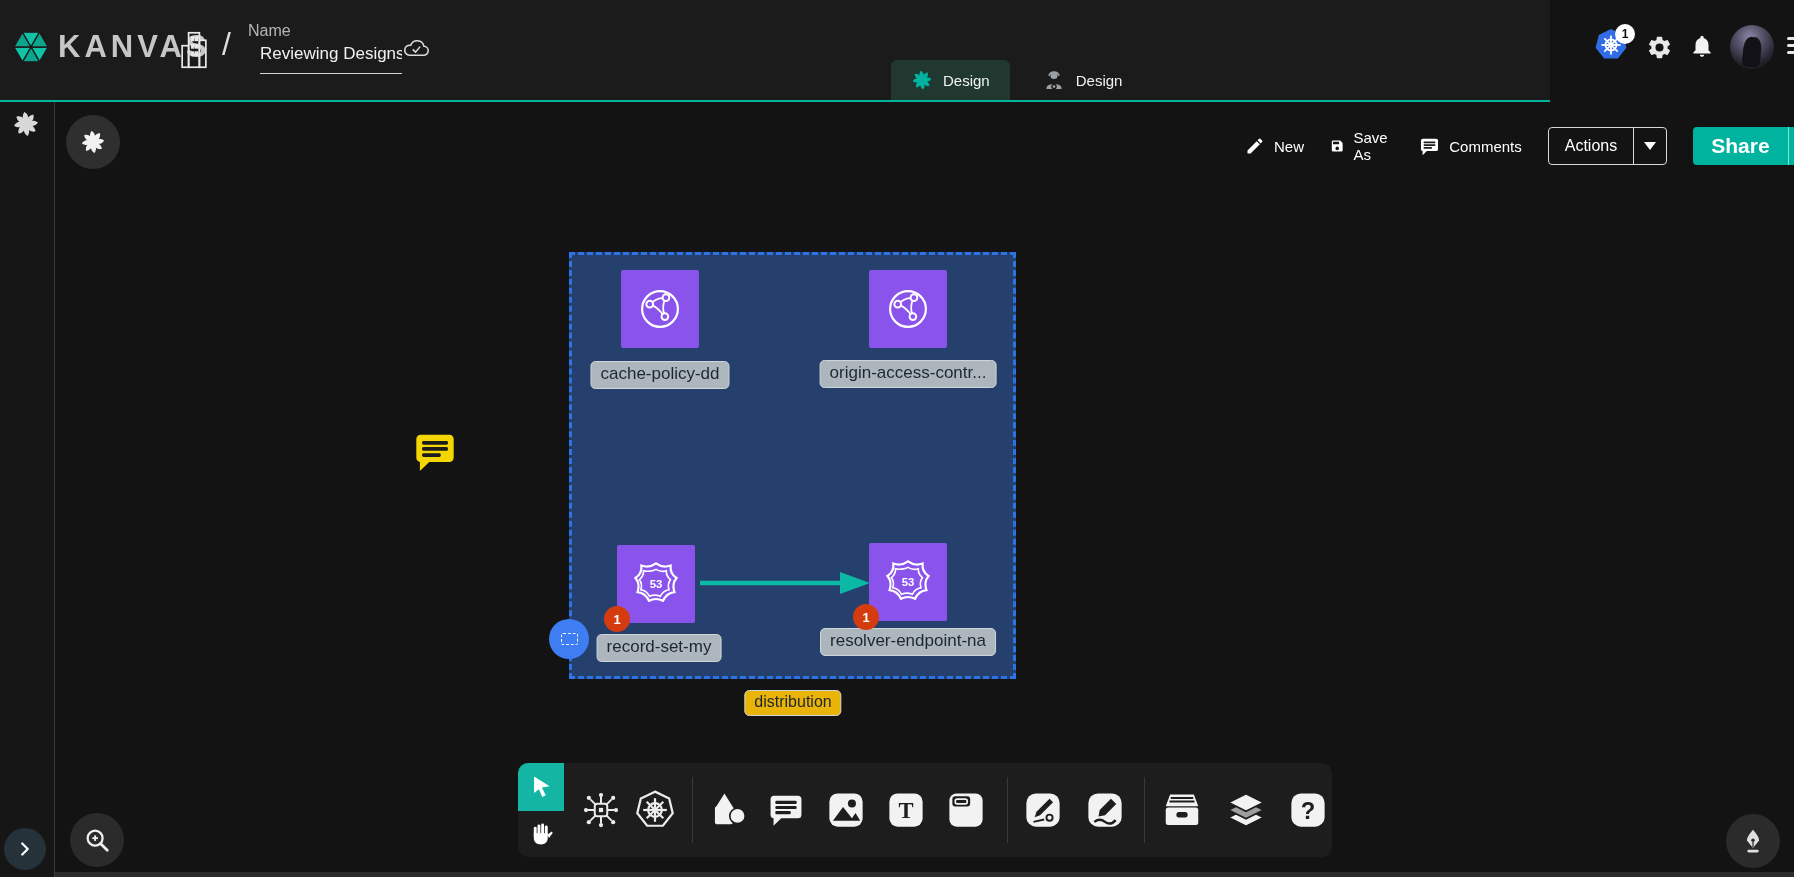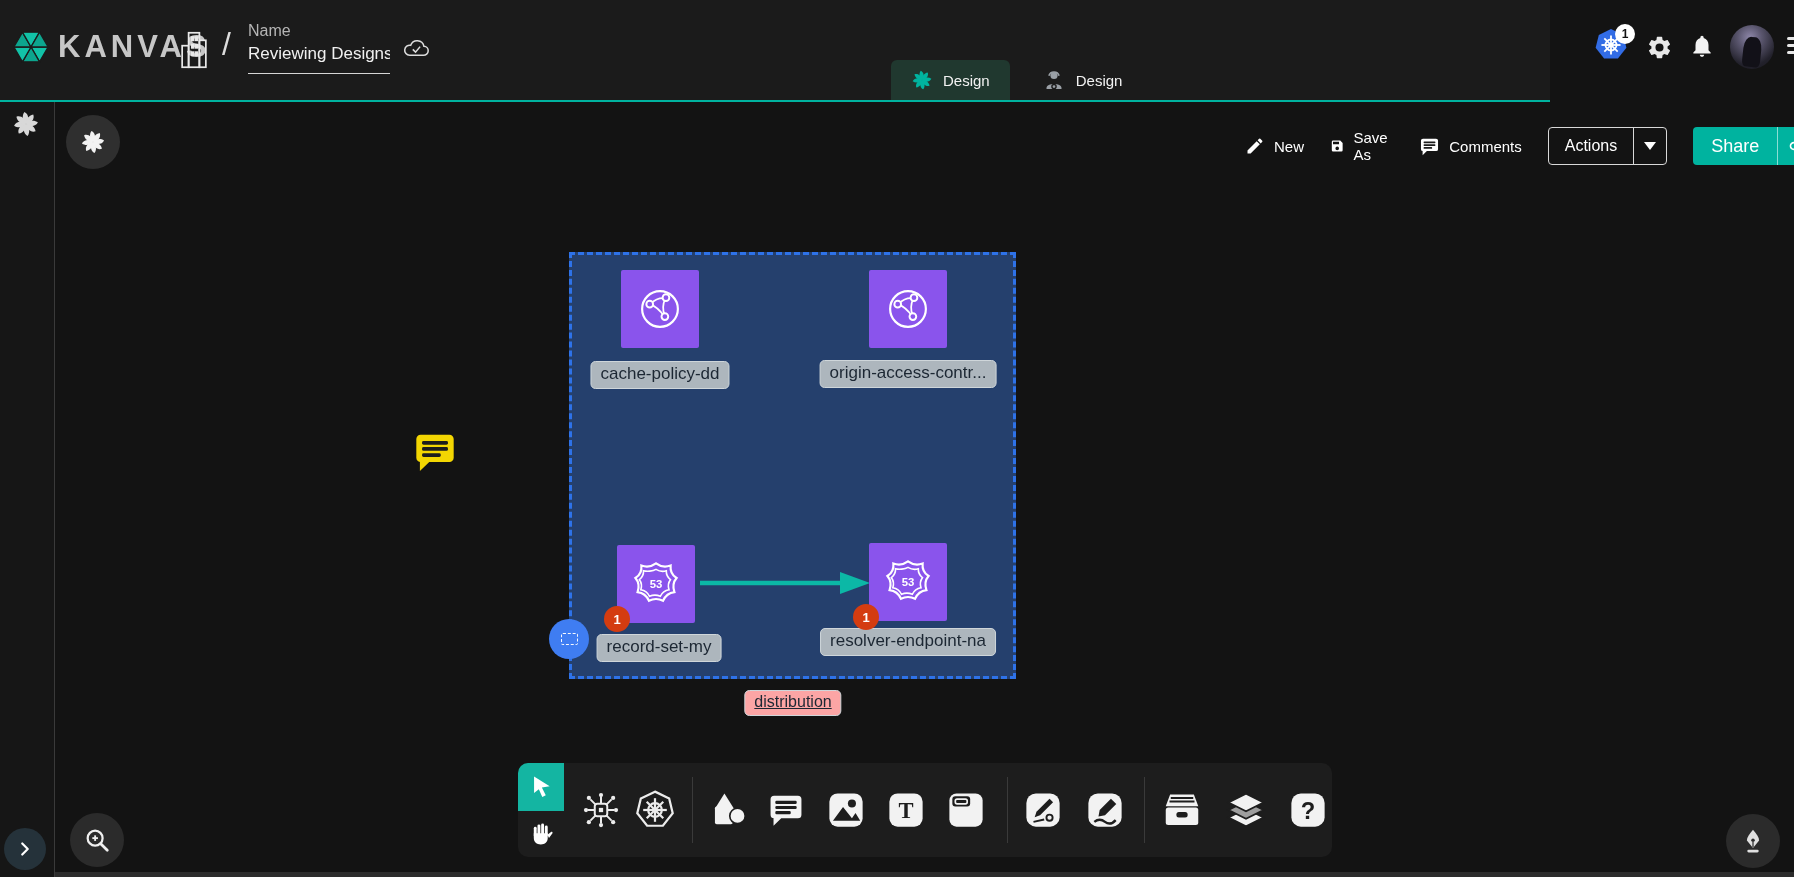--- a/index.html
+++ b/index.html
@@ -11,21 +11,21 @@
   .header { position:absolute; top:0; left:0; width:1550px; height:102px;
             background:#1b1b1b; border-bottom:2px solid #00B39F; z-index:30; }
   .logo { position:absolute; left:12px; top:27px; display:flex; align-items:center; gap:8px; }
   .wordmark { font-size:31px; font-weight:800; letter-spacing:4px; color:#c6c6c6; }
   .org-btn { position:absolute; left:180px; top:29px; color:#e8e8e8; }
   .slash { position:absolute; left:222px; top:26px; font-size:32px; font-weight:300; color:#dcdcdc; }
   .name-block { position:absolute; left:248px; top:22px; width:142px; }
   .name-label { font-size:16px; color:#b5b5b5; }
   .name-input { width:142px; background:transparent; border:none; outline:none;
                 border-bottom:1px solid #d6d6d6; color:#f0f0f0; font-size:17px;
-                padding:4px 0 9px 0; font-family:"Liberation Sans",sans-serif; }
+                padding:4px 0 9px 0; font-family:"Liberation Sans",sans-serif;margin-left:12px; }
   .cloud-btn { position:absolute; left:401px; top:37px; color:#dcdcdc; }
 
   .tabs { position:absolute; left:891px; bottom:0; display:flex; align-items:flex-end;gap:12px; }
   .tab { display:flex; align-items:center; gap:10px; height:40px; padding:0 20px;
          border-radius:6px 6px 0 0; cursor:pointer; }
   .tab.active { background:#20382F; }
   .tab-label { color:#f2f2f2; font-size:15px; }
   .tab .pinwheel { color:#00B39F; }
   .operator-ic { color:#9aa0a6; }
   .k8s-wrap { position:absolute; left:1594px; top:28px; width:34px; height:34px; }
@@ -62,40 +62,40 @@
   .action-bar { position:absolute; left:1245px; top:127px; height:38px; display:flex;
                 align-items:center; gap:26px; z-index:25; }
   .ab-item { display:flex; align-items:center; gap:9px; color:#fff; font-size:15px; cursor:pointer; }
   .actions-btn { display:flex; align-items:stretch; border:1px solid #d8d8d8; border-radius:4px;
                  height:38px; color:#fff; cursor:pointer; }
   .actions-label { display:flex; align-items:center; padding:0 16px; font-size:16px;text-align:right; }
   .actions-div { width:1px; background:#d8d8d8; }
   .actions-caret { display:flex; align-items:center; justify-content:center; width:32px; }
   .share-btn { display:flex; align-items:stretch; background:#00B39F; border-radius:4px; height:38px;
                color:#fff; cursor:pointer; }
-  .share-label { display:flex; align-items:center; padding:0 18px; font-size:18px; font-weight:normal; }
+  .share-label { display:flex; align-items:center; padding:0 18px; font-size:21px; font-weight:bold; }
   .share-div { width:1px; background:rgba(255,255,255,.55); }
   .share-link { display:flex; align-items:center; justify-content:center; width:40px; }
 
   
   .selection { position:absolute; left:569px; top:252px; width:447px; height:427px;
                background:rgba(48,92,164,0.62); border:3px dashed #2E72E8; z-index:5; }
   .node { position:absolute; width:78px; height:78px; background:#8A54EC; border-radius:2px;
           display:flex; align-items:center; justify-content:center; color:#fff; z-index:8; }
   .node svg { width:52px; height:52px; }
   .node-label { position:absolute; transform:translateX(-50%); background:#adb6bd; color:#1c2733;
                 font-size:17px; padding:2px 9px 4px; border-radius:5px; border:1px solid #cfd6da;
                 white-space:nowrap; z-index:9; }
   .err-badge { position:absolute; width:26px; height:26px; border-radius:50%; background:#D43C10;
                color:#fff; font-size:13px; font-weight:bold; display:flex; align-items:center;
                justify-content:center; z-index:10; }
   .edge-arrow { position:absolute; left:698px; top:569px; z-index:7; }
   .group-label { position:absolute; left:793px; top:690px; transform:translateX(-50%);
-                 background:#fca5a5; color:#1c2733; font-size:16px; padding:2px 9px 4px;
-                 border-radius:5px; border:1px solid #cfd6da; z-index:9;text-decoration:underline; }
+                 background:#eab308; color:#1c2733; font-size:16px; padding:2px 9px 4px;
+                 border-radius:5px; border:1px solid #cfd6da; z-index:9; }
   .sel-handle { position:absolute; left:549px; top:619px; width:40px; height:40px; border-radius:50%;
                 background:#3F7DF2; display:flex; align-items:center; justify-content:center; z-index:11; }
   .sel-handle .dash-rect { width:17px; height:12px; border:1.6px dashed rgba(255,255,255,.95); border-radius:2px; }
   .comment-marker { position:absolute; left:412px; top:428px; color:#F3D602; z-index:12; }
 
   
   .toolbar { position:absolute; left:518px; top:763px; width:814px; height:94px;
              background:#1d1d1d; border-radius:10px; display:flex; align-items:center; z-index:15; }
   .tool-col { position:absolute; left:0; top:0; width:46px; height:94px; display:flex; flex-direction:column; }
   .tool-select { width:46px; height:48px; background:#14B5A2; border-radius:10px 0 0 0;

